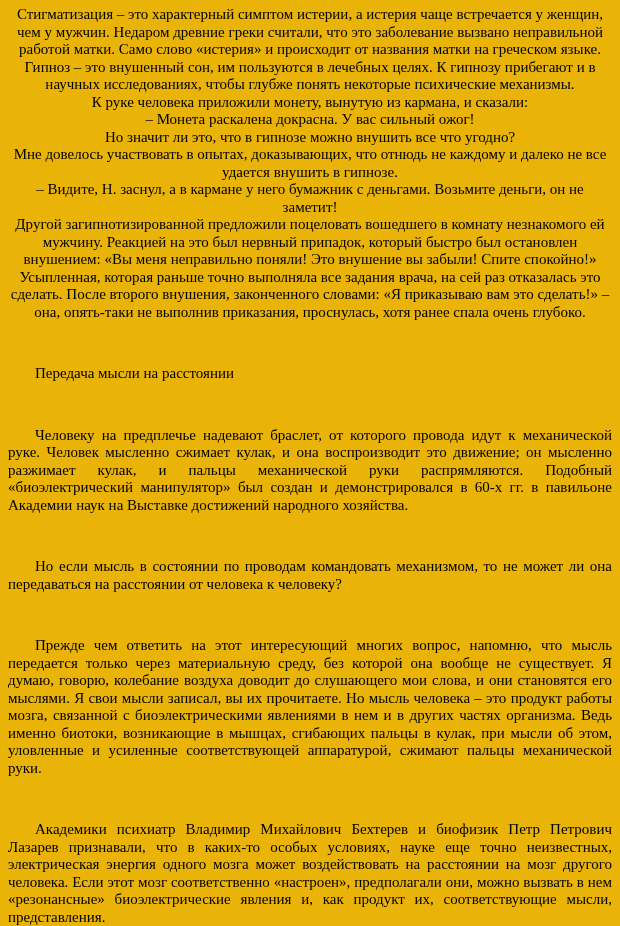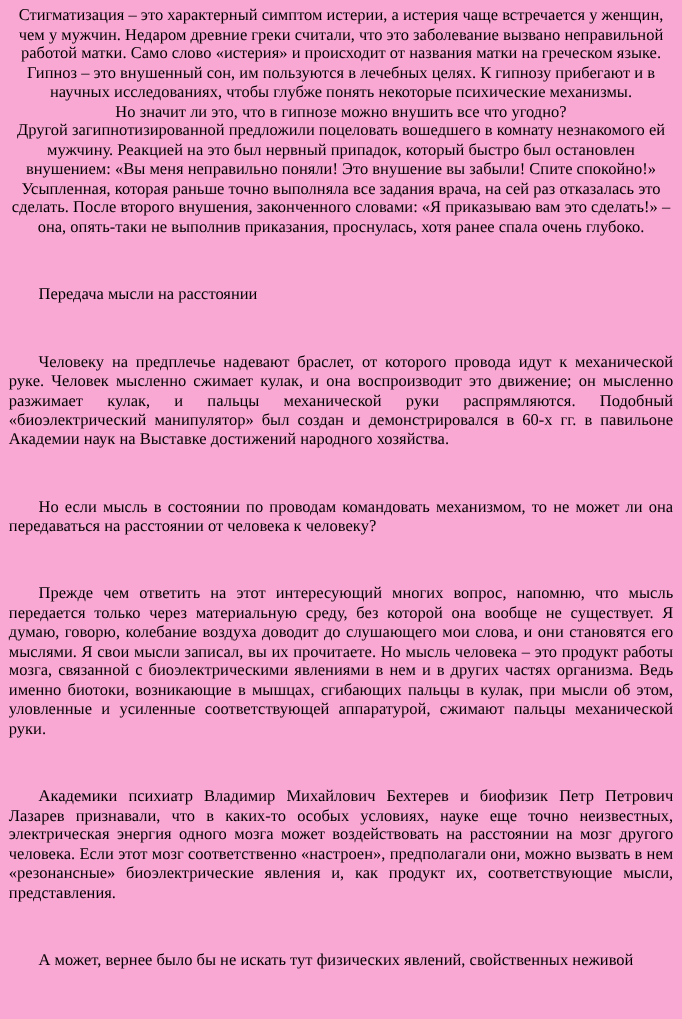--- a/index.html
+++ b/index.html
@@ -6,21 +6,21 @@
     margin: 0;
     padding: 0;
     background: #ffffff;
   }
   .page {
     width: 620px;
     height: 926px;
     box-sizing: border-box;
     padding: 6px 8px 0 8px;
     overflow: hidden;
-    background: #f9a8d4;
+    background: #eab308;
     color: #000000;
     font-family: "Liberation Serif", "DejaVu Serif", serif;
     font-size: 15px;
     line-height: 17.5px;
   }
   .para {
     margin: 0;
     padding: 0;
   }
   .align-center  { text-align: center; }
@@ -30,21 +30,25 @@
   .section-gap   { margin-top: 17px; }
 </style>
 </head>
 <body>
 
 <div class="page">
   <div id="content">
       <div class="section">
         <p class="para align-center">Стигматизация – это характерный симптом истерии, а истерия чаще встречается у женщин, чем у мужчин. Недаром древние греки считали, что это заболевание вызвано неправильной работой матки. Само слово «истерия» и происходит от названия матки на греческом языке.</p>
         <p class="para align-center">Гипноз – это внушенный сон, им пользуются в лечебных целях. К гипнозу прибегают и в научных исследованиях, чтобы глубже понять некоторые психические механизмы.</p>
+        <p class="para align-center">К руке человека приложили монету, вынутую из кармана, и сказали:</p>
+        <p class="para align-center">– Монета раскалена докрасна. У вас сильный ожог!</p>
         <p class="para align-center">Но значит ли это, что в гипнозе можно внушить все что угодно?</p>
+        <p class="para align-center">Мне довелось участвовать в опытах, доказывающих, что отнюдь не каждому и далеко не все удается внушить в гипнозе.</p>
+        <p class="para align-center">– Видите, Н. заснул, а в кармане у него бумажник с деньгами. Возьмите деньги, он не заметит!</p>
         <p class="para align-center">Другой загипнотизированной предложили поцеловать вошедшего в комнату незнакомого ей мужчину. Реакцией на это был нервный припадок, который быстро был остановлен внушением: «Вы меня неправильно поняли! Это внушение вы забыли! Спите спокойно!»</p>
         <p class="para align-center">Усыпленная, которая раньше точно выполняла все задания врача, на сей раз отказалась это сделать. После второго внушения, законченного словами: «Я приказываю вам это сделать!» – она, опять-таки не выполнив приказания, проснулась, хотя ранее спала очень глубоко.</p>
       </div>
       <div class="section section-gap">
         <p class="para align-left indent">Передача мысли на расстоянии</p>
         <p class="para align-justify indent">Человеку на предплечье надевают браслет, от которого провода идут к механической руке. Человек мысленно сжимает кулак, и она воспроизводит это движение; он мысленно разжимает кулак, и пальцы механической руки распрямляются. Подобный «биоэлектрический манипулятор» был создан и демонстрировался в 60-х гг. в павильоне Академии наук на Выставке достижений народного хозяйства.</p>
         <p class="para align-justify indent">Но если мысль в состоянии по проводам командовать механизмом, то не может ли она передаваться на расстоянии от человека к человеку?</p>
         <p class="para align-justify indent">Прежде чем ответить на этот интересующий многих вопрос, напомню, что мысль передается только через материальную среду, без которой она вообще не существует. Я думаю, говорю, колебание воздуха доводит до слушающего мои слова, и они становятся его мыслями. Я свои мысли записал, вы их прочитаете. Но мысль человека – это продукт работы мозга, связанной с биоэлектрическими явлениями в нем и в других частях организма. Ведь именно биотоки, возникающие в мышцах, сгибающих пальцы в кулак, при мысли об этом, уловленные и усиленные соответствующей аппаратурой, сжимают пальцы механической руки.</p>
         <p class="para align-justify indent">Академики психиатр Владимир Михайлович Бехтерев и биофизик Петр Петрович Лазарев признавали, что в каких-то особых условиях, науке еще точно неизвестных, электрическая энергия одного мозга может воздействовать на расстоянии на мозг другого человека. Если этот мозг соответственно «настроен», предполагали они, можно вызвать в нем «резонансные» биоэлектрические явления и, как продукт их, соответствующие мысли, представления.</p>
         <p class="para align-justify indent">А может, вернее было бы не искать тут физических явлений, свойственных неживой</p>

